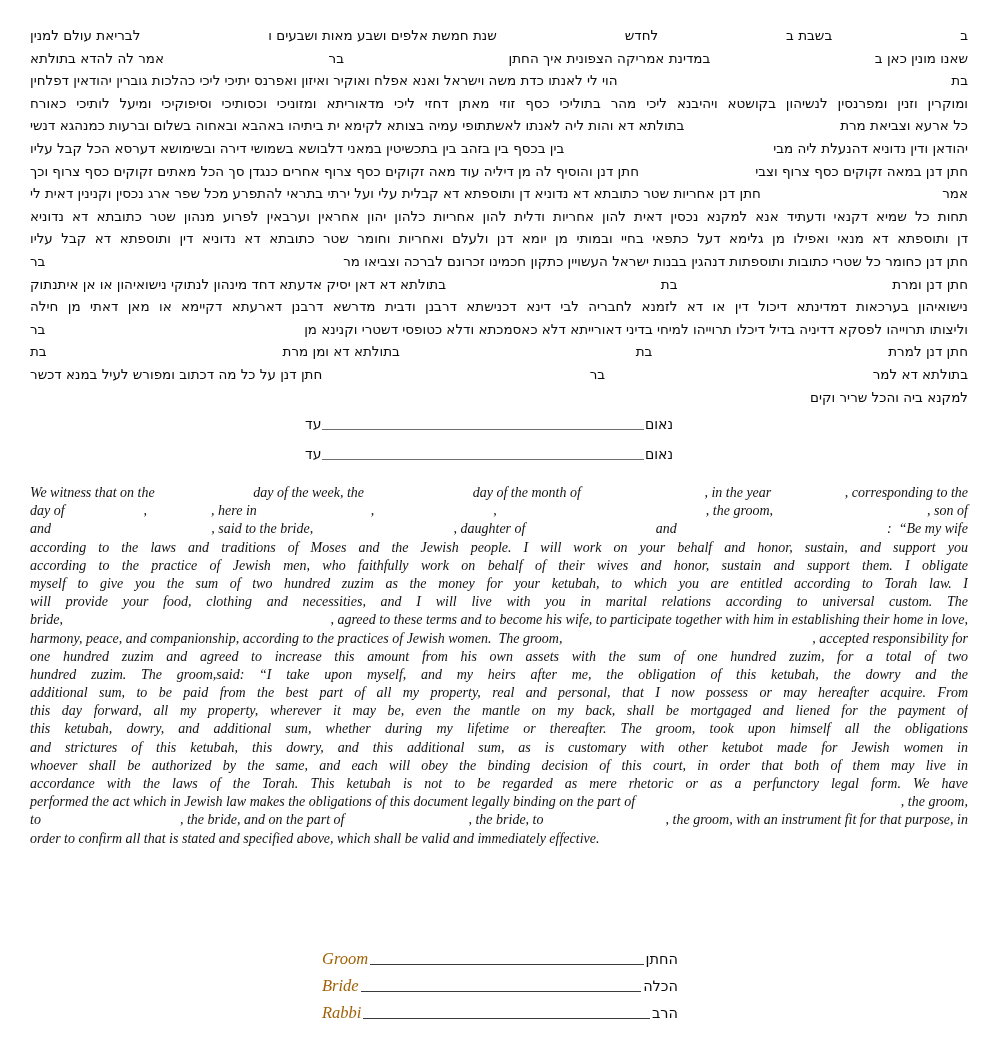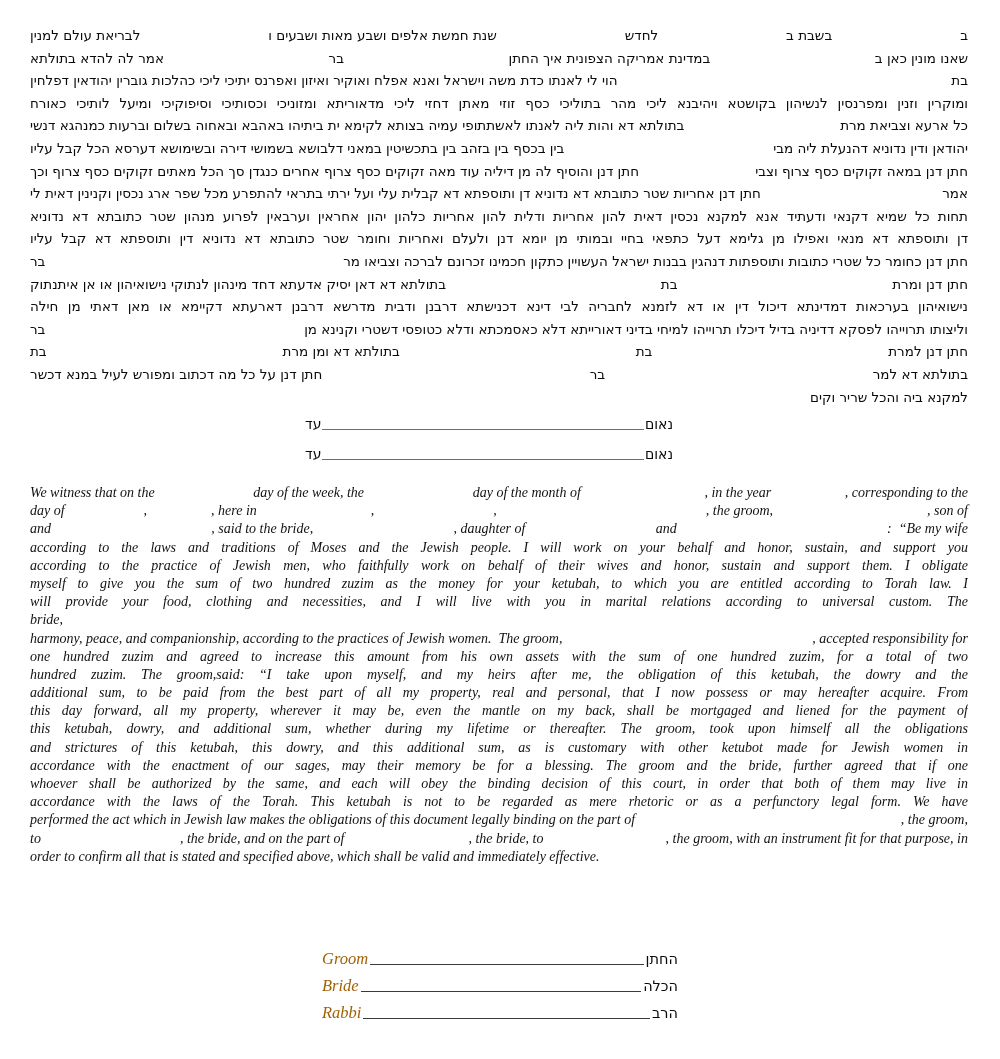--- a/index.html
+++ b/index.html
@@ -160,33 +160,33 @@
         <span class="blank-field" style="width: 175px;"></span>
         <span class="en-run">:  “Be my wife</span>
       </div>
       <div class="en-line en-just"><span class="en-run">according to the laws and traditions of Moses and the Jewish people.  I will work on your behalf and honor, sustain, and support you</span></div>
       <div class="en-line en-just"><span class="en-run">according to the practice of Jewish men, who faithfully work on behalf of their wives and honor, sustain and support them.  I obligate</span></div>
       <div class="en-line en-just"><span class="en-run">myself to give you the sum of two hundred zuzim as the money for your ketubah, to which you are entitled according to Torah law.  I</span></div>
       <div class="en-line en-just"><span class="en-run">will provide your food, clothing and necessities, and I will live with you in marital relations according to universal custom.   The</span></div>
       <div class="en-line en-flex">
         <span class="en-run">bride,</span>
         <span class="blank-field" style="width: 140px;"></span>
+        <span class="en-run">, agreed to these terms and to become his wife, to participate together with him in establishing their home in love,</span>
       </div>
       <div class="en-line en-flex">
         <span class="en-run">harmony, peace, and companionship, according to the practices of Jewish women.  The groom,</span>
         <span class="blank-field" style="width: 80px;"></span>
         <span class="en-run">, accepted responsibility for</span>
       </div>
       <div class="en-line en-just"><span class="en-run">one hundred zuzim and agreed to increase this amount from his own assets with the sum of one hundred zuzim, for a total of two</span></div>
       <div class="en-line en-just"><span class="en-run">hundred zuzim.   The groom,said:  “I take upon myself, and my heirs after me, the obligation of this ketubah, the dowry and the</span></div>
       <div class="en-line en-just"><span class="en-run">additional sum, to be paid from the best part of all my property, real and personal, that I now possess or may hereafter acquire.  From</span></div>
       <div class="en-line en-just"><span class="en-run">this day forward, all my property, wherever it may be, even the mantle on my back, shall be mortgaged and liened for the payment of</span></div>
       <div class="en-line en-just"><span class="en-run">this ketubah, dowry, and additional sum, whether during my lifetime or thereafter.  The groom, took upon himself all the obligations</span></div>
       <div class="en-line en-just"><span class="en-run">and strictures of this ketubah, this dowry, and this additional sum, as is customary with other ketubot made for Jewish women in</span></div>
-      <div class="en-line en-just"><span class="en-run">accordance with the enactment of our sages, may their memory be for a blessing.  The groom and the bride, further agreed that if one</span></div>
       <div class="en-line en-just"><span class="en-run">whoever shall be authorized by the same, and each will obey the binding decision of this court, in order that both of them may live in</span></div>
       <div class="en-line en-just"><span class="en-run">accordance with the laws of the Torah.  This ketubah is not to be regarded as mere rhetoric or as a perfunctory legal form.  We have</span></div>
       <div class="en-line en-flex">
         <span class="en-run">performed the act which in Jewish law makes the obligations of this document legally binding on the part of</span>
         <span class="blank-field" style="width: 115px;"></span>
         <span class="en-run">, the groom,</span>
       </div>
       <div class="en-line en-flex">
         <span class="en-run">to</span>
         <span class="blank-field" style="width: 85px;"></span>

